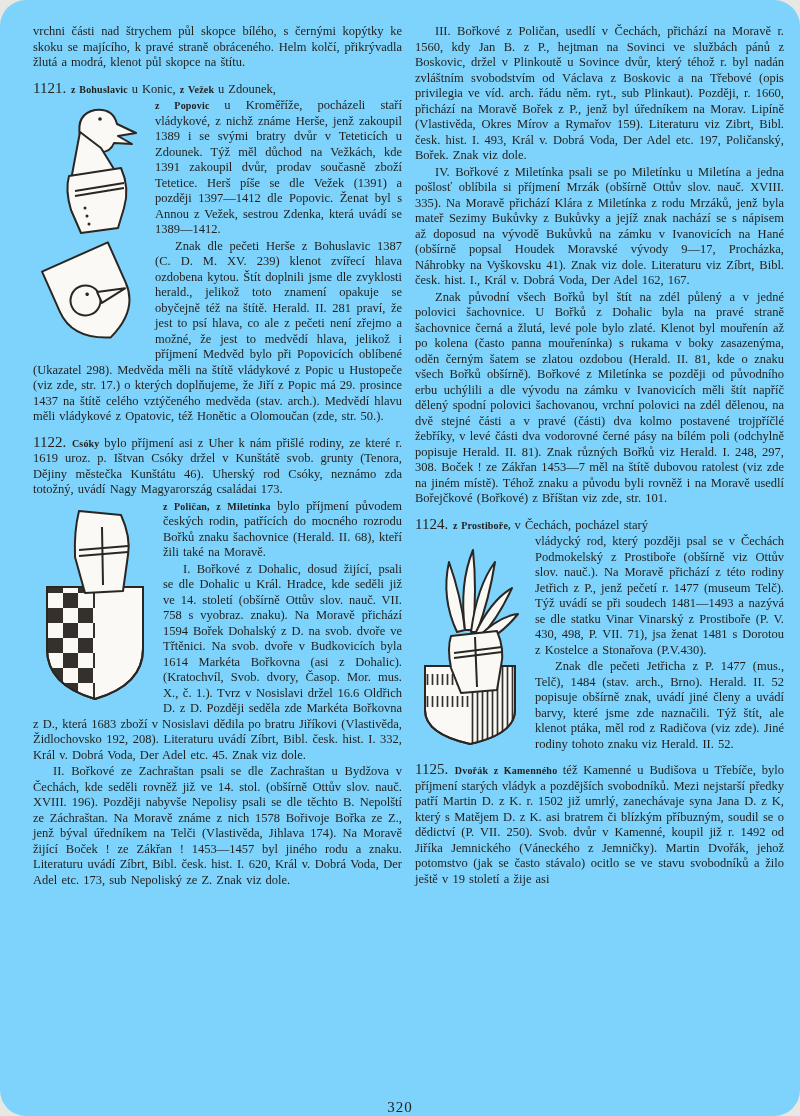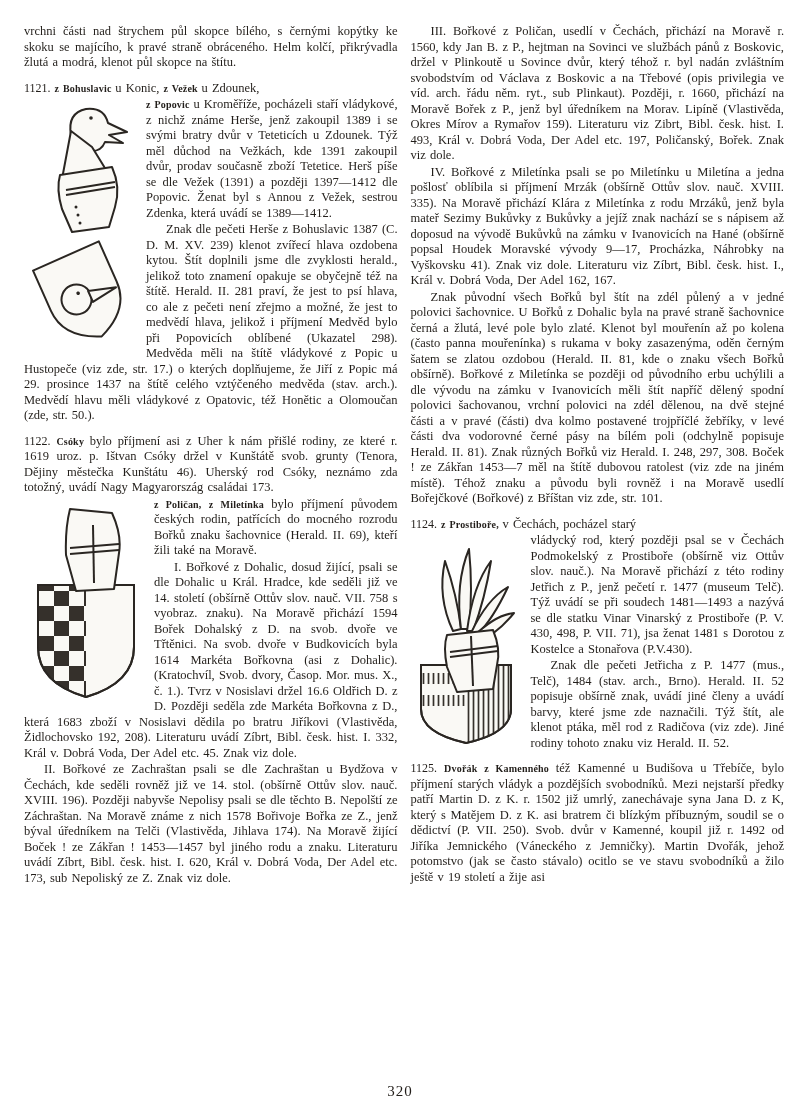--- a/index.html
+++ b/index.html
@@ -5,46 +5,47 @@
   html,body{margin:0;padding:0;}
   body{
     width:800px;height:1116px;
     background:#e9e7e2;
     font-family:"Liberation Serif","DejaVu Serif",serif;
     color:#221e1a;
   }
   .page{
     box-sizing:border-box;
     width:800px;height:1116px;
-    background:#ffffff;
-    padding:24px 16px 6px 24px;
+    background:#7dd3fc;
+    padding:24px 16px 6px 33px;
     position:relative;
     overflow:hidden;
+    border-radius:26px;
   }
   .columns{display:flex;gap:13px;}
   .col{width:378px;}
   p{
     margin:0 0 1px 0;
     font-size:12.5px;
     line-height:15.5px;
     text-align:justify;
     word-spacing:1px;
   }
   .sp{margin-top:10px;}
   .ind{text-indent:20px;}
   .b{font-weight:normal;}
   .h{font-weight:bold;font-size:10px;letter-spacing:.2px;}
-  .hn{font-size:12px;}
+  .hn{font-size:15px;}
   .flimg{
     float:left;
     margin:4px 10px 2px 0;
   }
   .pageno{
     position:absolute;
-    left:0;bottom:16px;width:100%;
+    left:0;bottom:0;width:100%;
     text-align:center;
     font-size:15px;
     letter-spacing:1px;
   }
 </style>
 </head>
 <body>
 
 <div class="page">
   <div class="columns">
@@ -99,21 +100,21 @@
             <rect x="14" y="84" width="48" height="120" fill="url(#chk)"></rect>
           </g>
           <path d="M14,84 L110,84 L110,146 Q110,182 62,196 Q14,182 14,146 Z" fill="none" stroke="#2a2622" stroke-width="2"></path>
           <g fill="#faf9f5" stroke="#2a2622" stroke-width="2" stroke-linejoin="round">
             <path d="M46,8 L88,12 Q98,34 95,52 L90,88 L52,90 L42,54 Q41,28 46,8 Z"></path>
             <line x1="46" y1="47" x2="95" y2="43"></line>
             <line x1="46" y1="53" x2="95" y2="49"></line>
             <line x1="69" y1="24" x2="70" y2="82"></line>
           </g>
         </svg>
-        <span><span class="h">z Poličan, z Miletínka </span><span>bylo příjmení původem českých rodin, patřících do mocného rozrodu Bořků znaku šachovnice (Herald. II. 69), kteří žili také na Moravě.</span></span>
+        <span><span class="h">z Poličan, z Miletínka </span><span>bylo příjmení původem českých rodin, patřících do mocného rozrodu Bořků znaku šachovnice (Herald. II. 68), kteří žili také na Moravě.</span></span>
       </p>
 
       <p class="ind"><span class="b">I. Bořkové z Dohalic, </span><span>dosud žijící, psali se dle Dohalic u Král. Hradce, kde seděli již ve 14. století (obšírně Ottův slov. nauč. VII. 758 s vyobraz. znaku). Na Moravě přichází 1594 Bořek Dohalský z D. na svob. dvoře ve Třtěnici. Na svob. dvoře v Budkovicích byla 1614 Markéta Bořkovna (asi z Dohalic).  (Kratochvíl, Svob. dvory, Časop. Mor. mus. X., č. 1.).  Tvrz v Nosislavi držel 16.6 Oldřich D. z D.  Později seděla zde Markéta Bořkovna z D., která 1683 zboží v Nosislavi dědila po bratru Jiříkovi (Vlastivěda, Židlochovsko 192, 208).  Literaturu uvádí Zíbrt, Bibl. česk. hist. I. 332, Král v. Dobrá Voda, Der Adel etc. 45. Znak viz dole.</span></p>
       <p class="ind"><span class="b">II. Bořkové ze Zachraštan </span><span>psali se dle Zachraštan u Bydžova v Čechách, kde seděli rovněž již ve 14. stol. (obšírně Ottův slov. nauč. XVIII. 196). Později nabyvše Nepolisy psali se dle těchto B. Nepolští ze Záchraštan. Na Moravě známe z nich 1578 Bořivoje Bořka ze Z., jenž býval úředníkem na Telči (Vlastivěda, Jihlava 174). Na Moravě žijící Boček ! ze Zákřan ! 1453—1457 byl jiného rodu a znaku. Literaturu uvádí Zíbrt, Bibl. česk. hist. I. 620, Král v. Dobrá Voda, Der Adel etc. 173, sub Nepoliský ze Z. Znak viz dole.</span></p>
     </div>
 
     <div class="col">
 
       <p class="ind"><span class="b">III. Bořkové z Poličan, </span><span>usedlí v Čechách, přichází na Moravě r. 1560, kdy Jan B. z P., hejtman na Sovinci ve službách pánů z Boskovic, držel v Plinkoutě u Sovince dvůr, který téhož r. byl nadán zvláštním svobodstvím od Václava z Boskovic a na Třebové (opis privilegia ve víd. arch. řádu něm. ryt., sub Plinkaut). Později, r. 1660, přichází na Moravě Bořek z P., jenž byl úředníkem na Morav. Lipíně (Vlastivěda, Okres Mírov a Rymařov 159).  Literaturu viz Zibrt, Bibl. česk. hist. I. 493, Král v. Dobrá Voda, Der Adel etc. 197, Poličanský, Bořek. Znak viz dole.</span></p>
       <p class="ind"><span class="b">IV. Bořkové z Miletínka </span><span>psali se po Miletínku u Miletína a jedna pošlosť oblíbila si příjmení Mrzák (obšírně Ottův slov. nauč. XVIII. 335). Na Moravě přichází Klára z Miletínka z rodu Mrzáků, jenž byla mateř Sezimy Bukůvky z Bukůvky a jejíž znak nachází se s nápisem až doposud na vývodě Bukůvků na zámku v Ivanovicích na Hané (obšírně popsal Houdek Moravské vývody 9—17, Procházka, Náhrobky na Vyškovsku 41). Znak viz dole. Literaturu viz Zíbrt, Bibl. česk. hist. I., Král v. Dobrá Voda, Der Adel 162, 167.</span></p>

